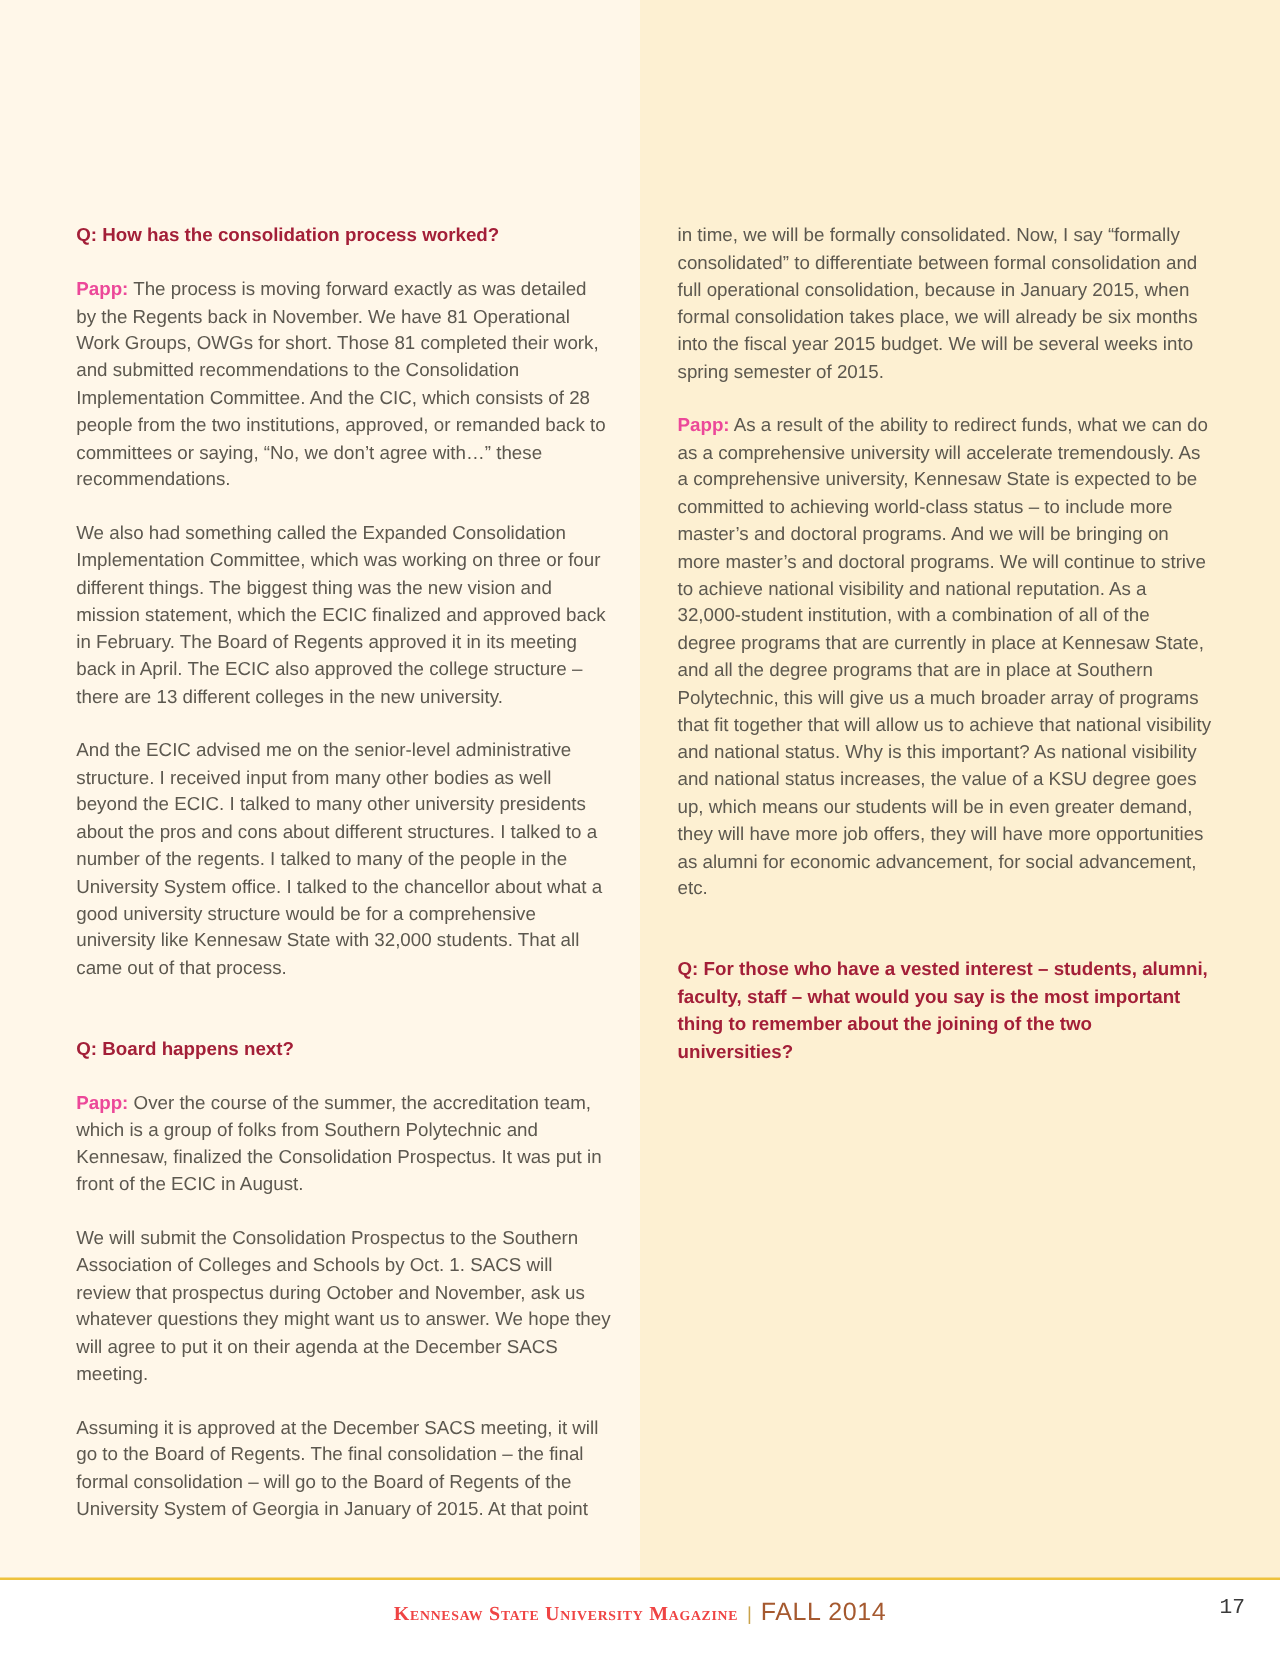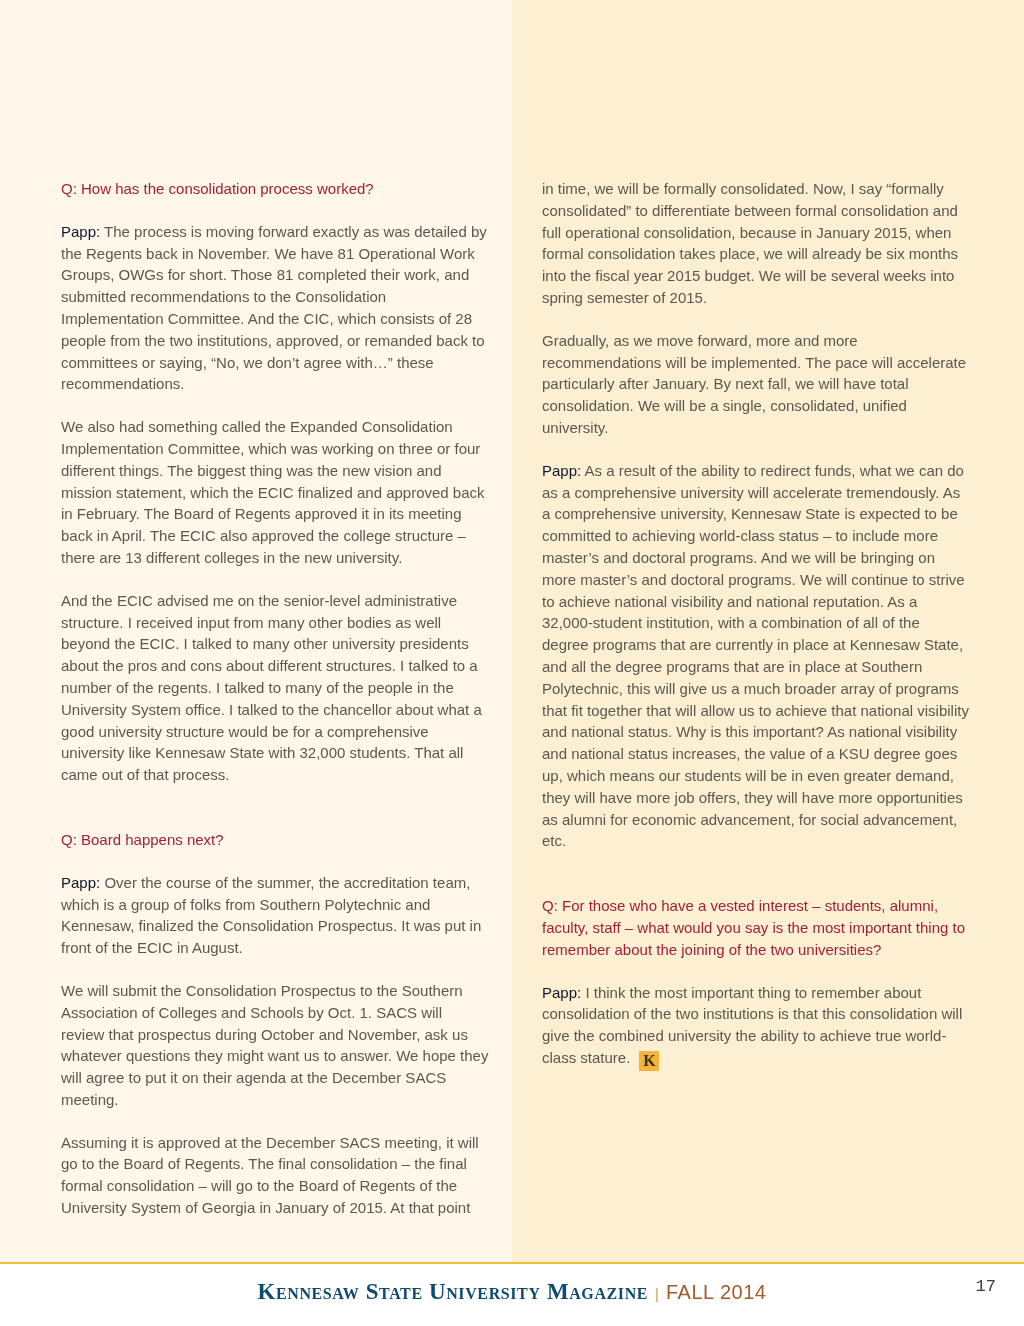--- a/index.html
+++ b/index.html
@@ -28,26 +28,26 @@
     font-size: 15px;
     line-height: 21.8px;
     color: #5c584f;
   }
   .col-left  { left: 61px; }
   .col-right { left: 542px; }
   .col p { margin: 16px 0 21px 0; }
   .col > :first-child { margin-top: 0 !important; }
   .question {
     color: #a31f38;
-    font-weight: normal;
+    font-weight: bold;
     margin: 43px 0 21px 0 !important;
   }
   .speaker {
-    font-weight: normal;
-    color: #0f172a;
+    font-weight: bold;
+    color: #ec4899;
   }
   .endmark {
     display: inline-block;
     width: 20px; height: 20px;
     background: #f2b53a;
     color: #3d2f0d;
     font-family: "Liberation Serif", serif;
     font-weight: bold;
     font-size: 16px;
     line-height: 20px;
@@ -67,22 +67,22 @@
   }
   .footer-center {
     text-align: center;
     padding-top: 15px;
     white-space: nowrap;
   }
   .magazine-title {
     font-family: "Liberation Serif", serif;
     font-variant: small-caps;
     font-weight: 700;
-    font-size: 23px;
-    color: #0c4a6e;
+    font-size: 16px;
+    color: #ef4444;
     letter-spacing: 0.6px;
   }
   .footer-sep {
     color: #c9a24a;
     font-size: 15px;
     margin: 0 7px;
   }
   .issue-label {
     color: #a5592f;
     font-size: 20px;
@@ -109,24 +109,22 @@
     <p class="para">We also had something called the Expanded Consolidation Implementation Committee, which was working on three or four different things. The biggest thing was the new vision and mission statement, which the ECIC finalized and approved back in February. The Board of Regents approved it in its meeting back in April. The ECIC also approved the college structure – there are 13 different colleges in the new university.</p>
     <p class="para">And the ECIC advised me on the senior-level administrative structure. I received input from many other bodies as well beyond the ECIC. I talked to many other university presidents about the pros and cons about different structures. I talked to a number of the regents. I talked to many of the people in the University System office. I talked to the chancellor about what a good university structure would be for a comprehensive university like Kennesaw State with 32,000 students. That all came out of that process.</p>
     <p class="question">Q: Board happens next?</p>
     <p class="para"><span class="speaker">Papp:</span> <span>Over the course of the summer, the accreditation team, which is a group of folks from Southern Polytechnic and Kennesaw, finalized the Consolidation Prospectus. It was put in front of the ECIC in August.</span></p>
     <p class="para">We will submit the Consolidation Prospectus to the Southern Association of Colleges and Schools by Oct. 1. SACS will review that prospectus during October and November, ask us whatever questions they might want us to answer. We hope they will agree to put it on their agenda at the December SACS meeting.</p>
     <p class="para">Assuming it is approved at the December SACS meeting, it will go to the Board of Regents. The final consolidation – the final formal consolidation – will go to the Board of Regents of the University System of Georgia in January of 2015. At that point</p>
   </div>
 
   <div class="col col-right">
     <p class="para">in time, we will be formally consolidated. Now, I say “formally consolidated” to differentiate between formal consolidation and full operational consolidation, because in January 2015, when formal consolidation takes place, we will already be six months into the fiscal year 2015 budget. We will be several weeks into spring semester of 2015.</p>
-    <p class="para">Gradually, as we move forward, more and more recommendations will be implemented. The pace will accelerate particularly after January. By next fall, we will have total consolidation. We will be a single, consolidated, unified university.</p>
     <p class="para"><span class="speaker">Papp:</span> <span>As a result of the ability to redirect funds, what we can do as a comprehensive university will accelerate tremendously. As a comprehensive university, Kennesaw State is expected to be committed to achieving world-class status – to include more master’s and doctoral programs. And we will be bringing on more master’s and doctoral programs. We will continue to strive to achieve national visibility and national reputation. As a 32,000-student institution, with a combination of all of the degree programs that are currently in place at Kennesaw State, and all the degree programs that are in place at Southern Polytechnic, this will give us a much broader array of programs that fit together that will allow us to achieve that national visibility and national status. Why is this important? As national visibility and national status increases, the value of a KSU degree goes up, which means our students will be in even greater demand, they will have more job offers, they will have more opportunities as alumni for economic advancement, for social advancement, etc.</span></p>
     <p class="question">Q: For those who have a vested interest – students, alumni, faculty, staff – what would you say is the most important thing to remember about the joining of the two universities?</p>
-    <p class="para"><span class="speaker">Papp:</span> <span>I think the most important thing to remember about consolidation of the two institutions is that this consolidation will give the combined university the ability to achieve true world-class stature.</span><span class="endmark">K</span></p>
   </div>
 
   <div class="footer-rule"></div>
 
   <div class="footer">
     <div class="footer-center">
       <span class="magazine-title">Kennesaw State University Magazine</span><span class="footer-sep">|</span><span class="issue-label">FALL 2014</span>
     </div>
     <span class="page-number">17</span>
   </div>

